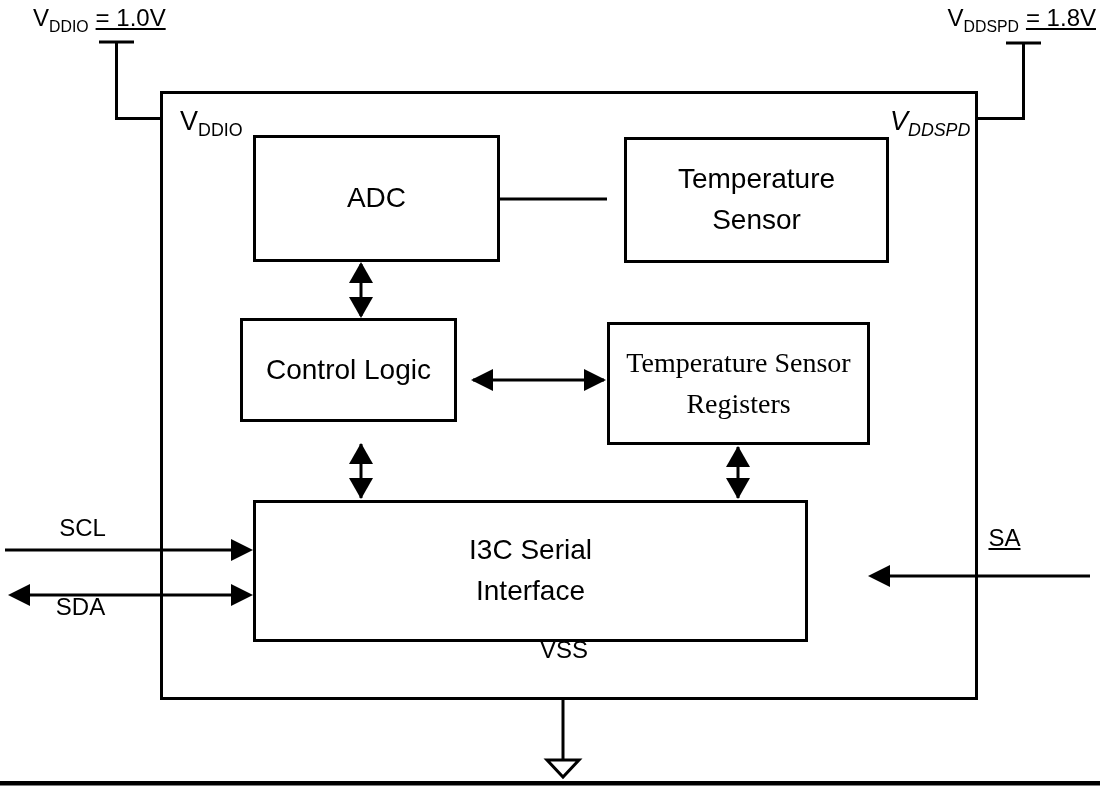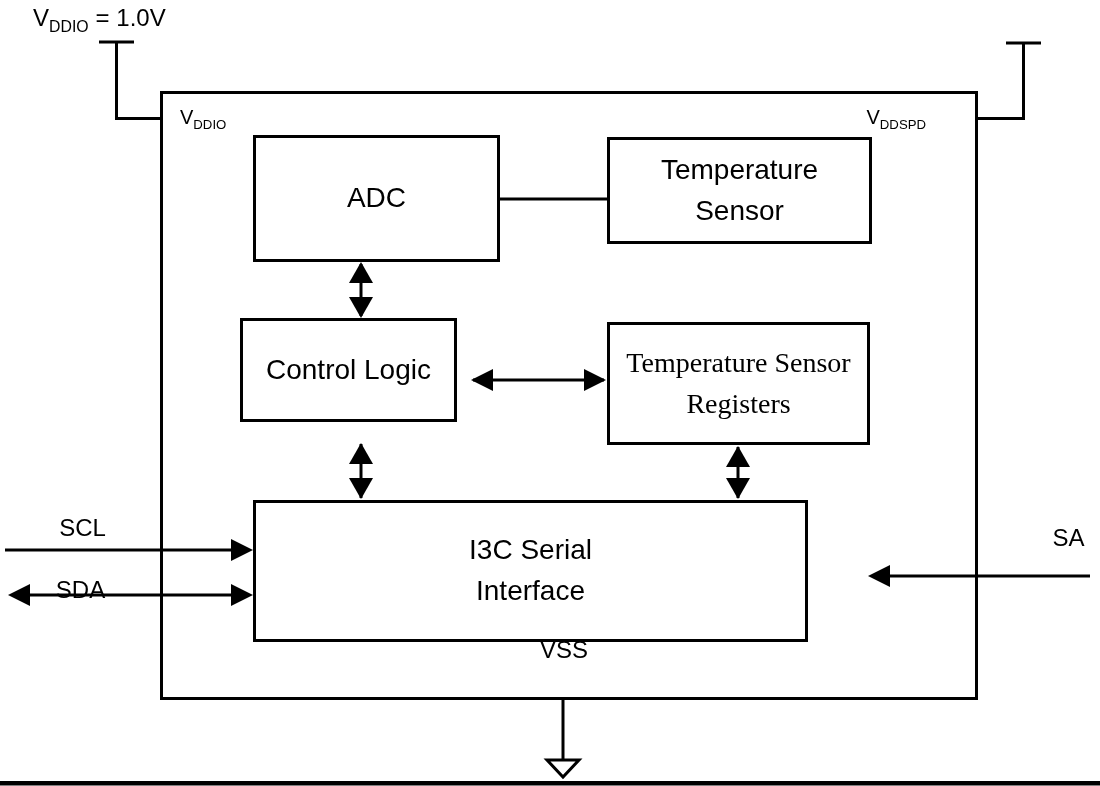--- a/index.html
+++ b/index.html
@@ -43,52 +43,52 @@
     justify-content: center;
     text-align: center;
     font-size: 28px;
     line-height: 1.45;
     z-index: 3;
   }
   .block .block-label {
     max-width: 235px;
   }
   .block-adc            { left: 253px; top: 135px; width: 247px; height: 127px; }
-  .block-temp-sensor    { left: 607px; top: 137px; width: 265px; height: 107px; }
+  .block-temp-sensor    { left: 624px; top: 137px; width: 265px; height: 126px; }
   .block-control-logic  { left: 240px; top: 318px; width: 217px; height: 104px; }
   .block-registers      { left: 607px; top: 322px; width: 263px; height: 123px; font-family: Liberation Serif, serif; }
   .block-i3c            { left: 253px; top: 500px; width: 555px; height: 142px; }
 
   .lbl {
     position: absolute;
     z-index: 4;
     white-space: nowrap;
   }
   .supply-lbl {
     font-size: 24px;
   }
-  .supply-lbl .eq { margin-left: 7px; }
+  .supply-lbl .eq { margin-left: 7px; text-decoration: underline; }
   .pin-lbl {
-    font-size: 20px;
+    font-size: 27px;
   }
   sub {
     font-size: 0.66em;
     line-height: 1;
   }
   .sig-lbl {
     font-size: 24px;
     text-align: center;
   }
   .lbl-supply-vddio  { left: 33px;  top: 4px; }
   .lbl-supply-vddspd { left: 940px; top: 4px; width: 156px; text-align: right; }
   .lbl-pin-vddio     { left: 180px; top: 106px; }
-  .lbl-pin-vddspd    { left: 854px; top: 106px; width: 72px; text-align: right; }
+  .lbl-pin-vddspd    { left: 890px; top: 106px; width: 72px; text-align: right; font-style: italic; }
   .lbl-scl           { left: 50px;  top: 514px; width: 65px; }
-  .lbl-sda           { left: 48px;  top: 576px; width: 65px; }
-  .lbl-sa            { left: 1036px; top: 524px; width: 65px; }
+  .lbl-sda           { left: 48px;  top: 593px; width: 65px; }
+  .lbl-sa            { left: 972px; top: 524px; width: 65px; text-decoration: underline; }
   .lbl-vss           { left: 533px; top: 636px; width: 62px; }
 </style>
 </head>
 <body>
 
 <div class="canvas">
 
   <svg class="wires" width="1100" height="786" viewBox="0 0 1100 786" stroke="#000000" stroke-width="3" fill="none">
 
     <g>
@@ -175,20 +175,23 @@
   </div>
 
   <div class="block block-i3c">
     <div class="block-label">I3C Serial Interface</div>
   </div>
 
   <div class="lbl supply-lbl lbl-supply-vddio">
     <span>V</span><sub>DDIO</sub><span class="eq">= 1.0V</span>
   </div>
 
+  <div class="lbl supply-lbl lbl-supply-vddspd">
+    <span>V</span><sub>DDSPD</sub><span class="eq">= 1.8V</span>
+  </div>
 
   <div class="lbl pin-lbl lbl-pin-vddio">
     <span>V</span><sub>DDIO</sub>
   </div>
 
   <div class="lbl pin-lbl lbl-pin-vddspd">
     <span>V</span><sub>DDSPD</sub>
   </div>
 
   <div class="lbl sig-lbl lbl-scl">SCL</div>

